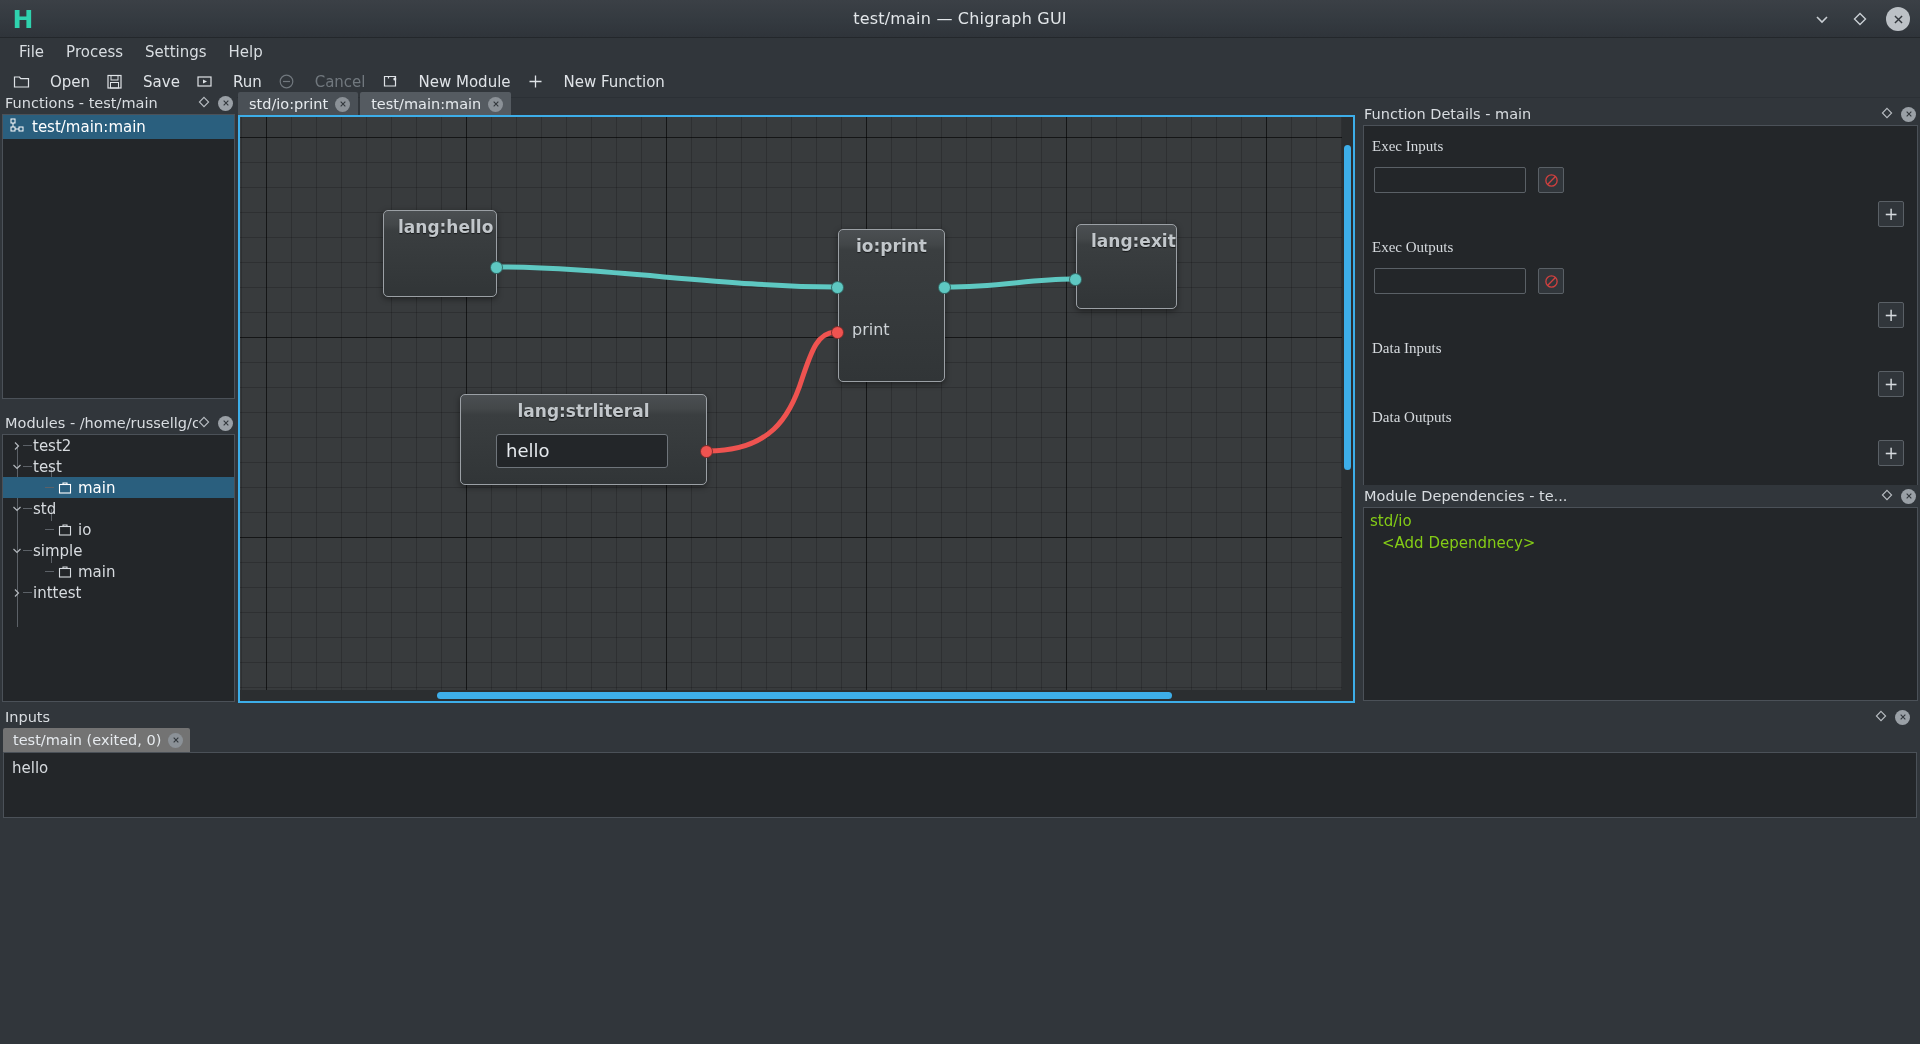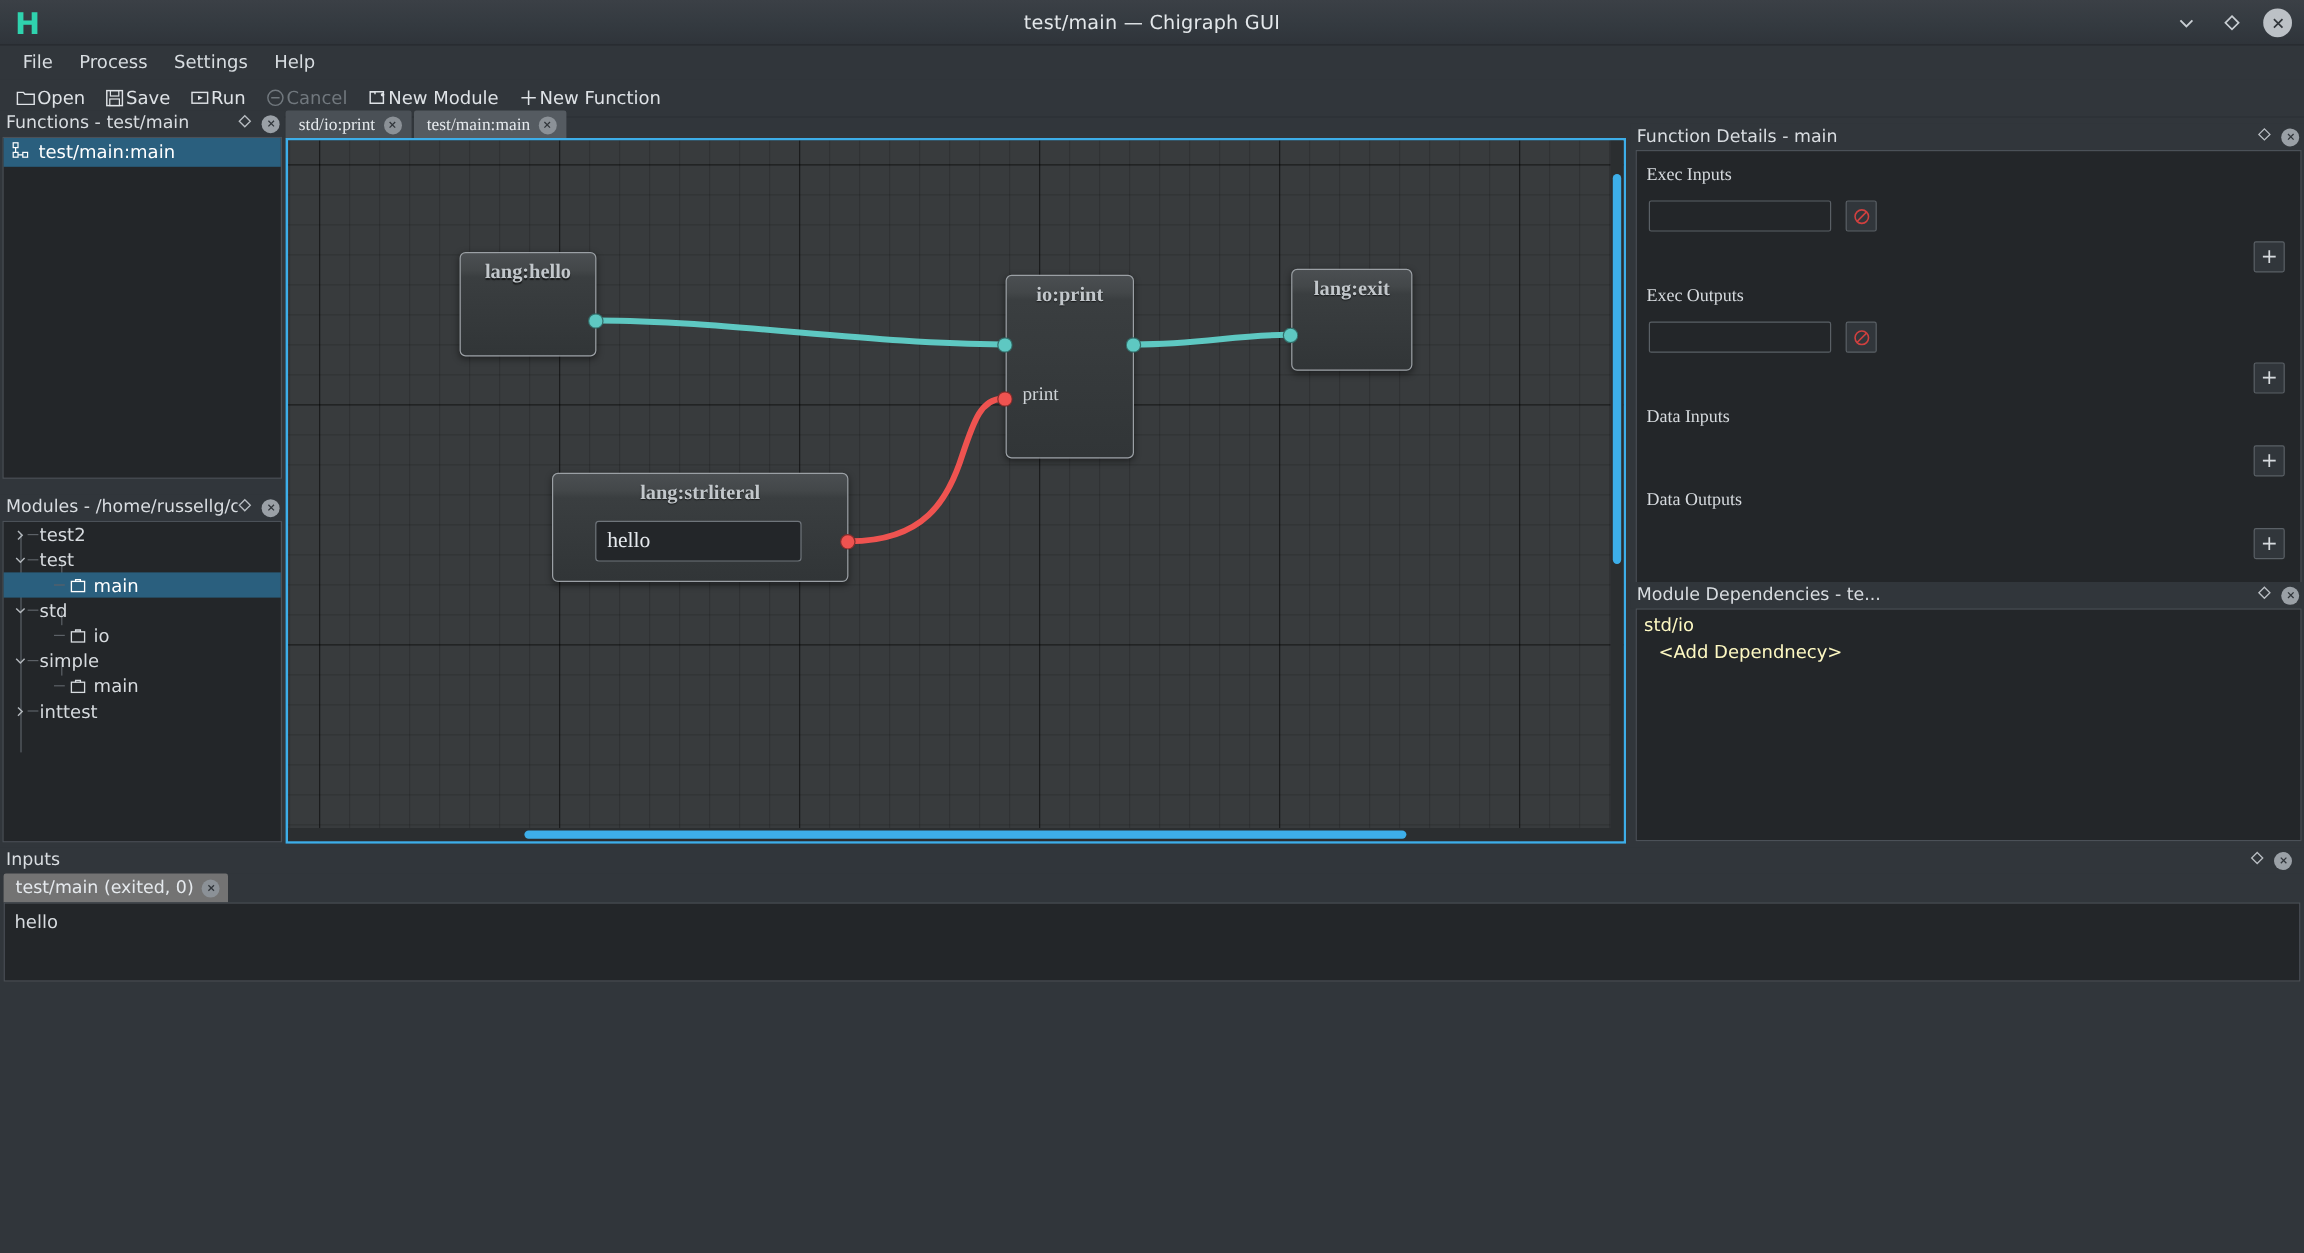--- a/index.html
+++ b/index.html
@@ -46,21 +46,21 @@
   }
   .menu-item { padding: 3px 11px; font-size: 15px; color: #d8dde1; cursor: default; }
 
   
   .toolbar {
     position: absolute; top: 66px; left: 0; width: 1920px; height: 32px;
     background: #31363b; display: flex; align-items: center; padding-left: 7px;
     border-bottom: 1px solid #2b3035;
   }
   .tb-btn {
-    display: flex; align-items: center; gap: 1px; padding: 3px 10px 3px 6px;
+    display: flex; align-items: center; gap: 20px; padding: 3px 10px 3px 6px;
     font-size: 15px; color: #dfe3e7; border-radius: 2px; cursor: default;
   }
   .tb-btn.disabled { color: #71787e; }
   .tb-ico { width: 17px; height: 17px; display: block; }
 
   
   .dock-title {
     height: 22px; background: #31363b; display: flex; align-items: center;
     font-size: 14.5px; color: #d9dde1; padding-left: 5px; padding-right: 4px;
   }
@@ -95,21 +95,21 @@
   .tw svg { position: absolute; left: 1px; top: 6px; }
   .branch { width: 10px; height: 21px; flex: none; position: relative; }
   .branch::before {
     content: ""; position: absolute; left: 0; top: 10px; width: 9px;
     border-top: 1px solid #5c6167;
   }
   .vline { position: absolute; width: 1px; background: #5c6167; }
   .mod-ico { width: 14px; height: 14px; margin: 0 6px 0 3px; flex: none; }
 
   
-  #center { position: absolute; left: 238px; top: 92px; width: 1119px; height: 612px; font-family: Liberation Serif, serif; }
+  #center { position: absolute; left: 238px; top: 92px; width: 1119px; height: 612px; }
   .tabbar { position: absolute; left: 0; top: 0; height: 24px; display: flex; align-items: flex-end; }
   .tab {
     display: flex; align-items: center; gap: 7px; height: 24px; padding: 0 8px 0 11px;
     font-size: 14.5px; background: #4a5056; color: #e6eaee; margin-right: 2px;
     border-top-left-radius: 2px; border-top-right-radius: 2px;
   }
   .tab.active { background: #555b61; }
   .tab-x { width: 15px; height: 15px; border-radius: 50%; background: #8b9197;
            color: #31363b; display: flex; align-items: center; justify-content: center; }
 
@@ -168,21 +168,21 @@
     width: 152px; height: 26px; background: #232629; border: 1px solid #5a6066; border-radius: 2px;
   }
   .sq-btn {
     width: 26px; height: 26px; background: #31363b; border: 1px solid #5a6066; border-radius: 2px;
     display: flex; align-items: center; justify-content: center; color: #d6dade; font-size: 17px;
   }
   .fd-addrow { display: flex; justify-content: flex-end; padding: 8px 13px 0 0; }
 
   #deps-dock { position: absolute; left: 1359px; top: 485px; width: 561px; height: 219px; }
   #deps-body { position: absolute; left: 4px; top: 22px; width: 555px; height: 194px; }
-  .dep-row { font-size: 15px; color: #fef9c3; padding: 4px 0 0 6px; }
+  .dep-row { font-size: 15px; color: #84cc16; padding: 4px 0 0 6px; }
   .dep-row.child { padding-left: 18px; }
 
   
   #output-dock { position: absolute; left: 0; top: 706px; width: 1920px; height: 332px; }
   #out-title { width: 1920px; }
   .out-tabbar { position: absolute; left: 3px; top: 22px; height: 24px; display: flex; align-items: flex-end; }
   .out-tab {
     display: flex; align-items: center; gap: 7px; height: 24px; padding: 0 7px 0 10px;
     font-size: 14.5px; background: #737373; color: #e6eaee;
     border-top-left-radius: 2px; border-top-right-radius: 2px;

